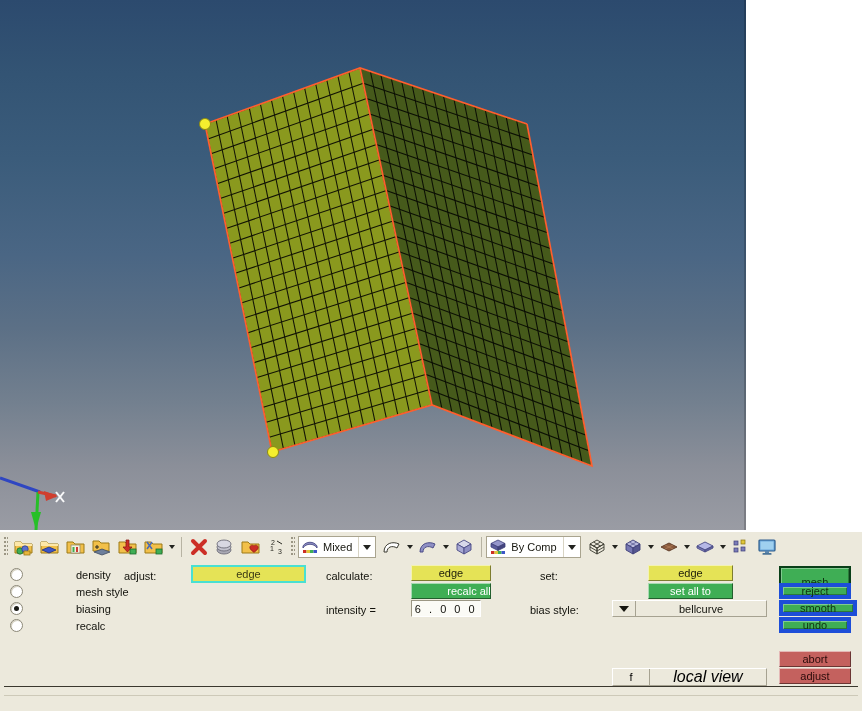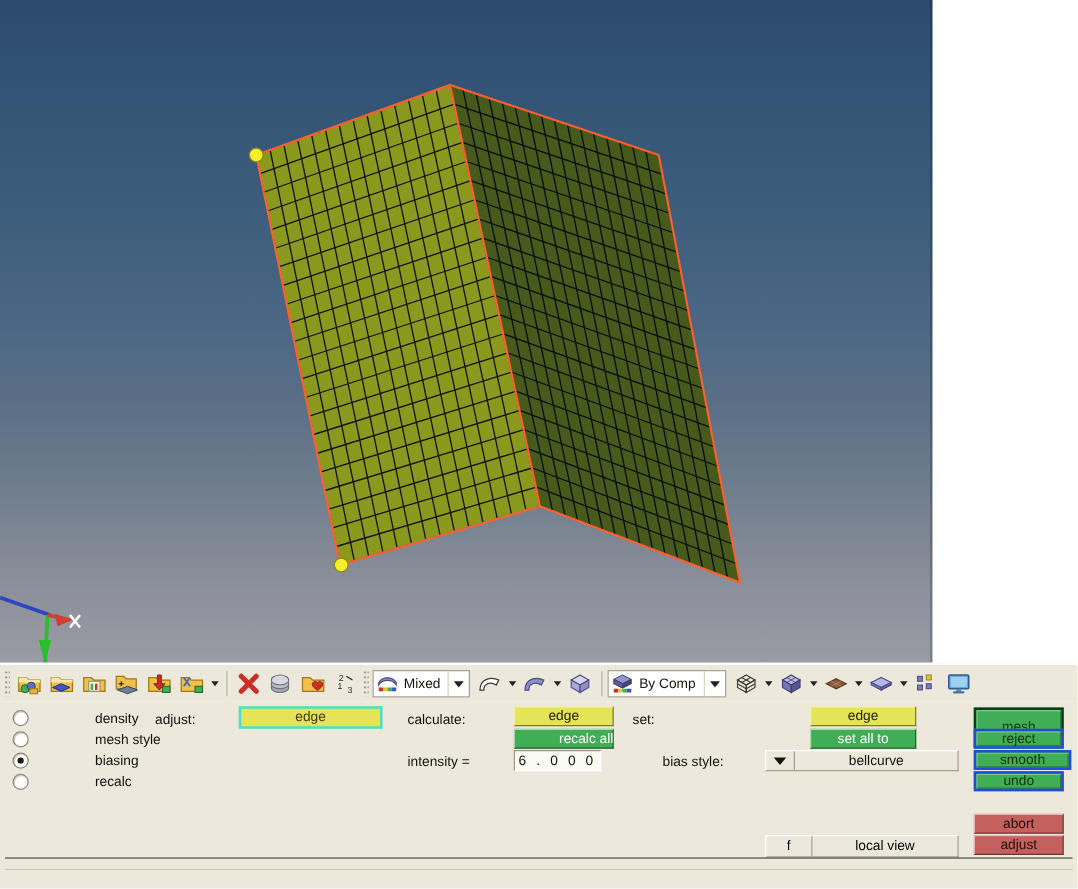--- a/index.html
+++ b/index.html
@@ -230,21 +230,21 @@
 
   .greenbtn {
     position: absolute;
     box-sizing: border-box;
     font-size: 11px;
     display: flex;
     align-items: center;
     justify-content: center;
     background: #3fae55;
     color: #10300f;
-    border: 2px solid #1d4ed8;
+    border: 4px solid #1d4ed8;
     box-shadow: inset 1px 1px 0 rgba(255,255,255,0.35),
                 inset -1px -1px 0 rgba(0,0,0,0.30);
     white-space: nowrap;
   }
   .greenbtn.sel { border: 2px solid #093f18; }
 
   
   #adjust-field {
     position: absolute;
     left: 191px;
@@ -335,21 +335,22 @@
   #localview-bar .fcell {
     width: 36px;
     display: flex; align-items: center; justify-content: center;
     border-right: 1px solid #a6a291;
     font-size: 11px;
     flex: 0 0 auto;
   }
   #localview-bar .vcell {
     flex: 1 1 auto;
     display: flex; align-items: center; justify-content: center;
-    font-size: 11px;
+    font-size: 16px;
+    font-style: italic;
   }
 </style>
 </head>
 <body>
 
 <div id="app">
 
   <div id="viewport">
     <svg id="viewport-svg" width="746" height="530" viewBox="0 0 746 530">
       <defs>
@@ -726,21 +727,21 @@
   <div class="plabel" style="left:124px; top:570px;">adjust:</div>
   <div id="adjust-field">edge</div>
 
   <div class="plabel" style="left:326px; top:570px;">calculate:</div>
   <div class="btn btn-yellow" style="left:411px; top:565px; width:80px; height:16px;">edge</div>
   <div class="btn btn-green" style="left:411px; top:583px; width:80px; height:16px;padding-left:36px;">recalc all</div>
 
   <div class="plabel" style="left:326px; top:604px;">intensity =</div>
   <div id="intensity-field">6 . 0 0 0</div>
 
-  <div class="plabel" style="left:506px; top:570px;">set:</div>
+  <div class="plabel" style="left:540px; top:570px;">set:</div>
   <div class="btn btn-yellow" style="left:648px; top:565px; width:85px; height:16px;">edge</div>
   <div class="btn btn-green" style="left:648px; top:583px; width:85px; height:16px;">set all to</div>
 
   <div class="plabel" style="left:530px; top:604px;">bias style:</div>
   <div id="biasstyle-drop">
     <span class="arrowcell">
         <i></i>
       </span>
     <span class="valcell">bellcurve</span>
   </div>

